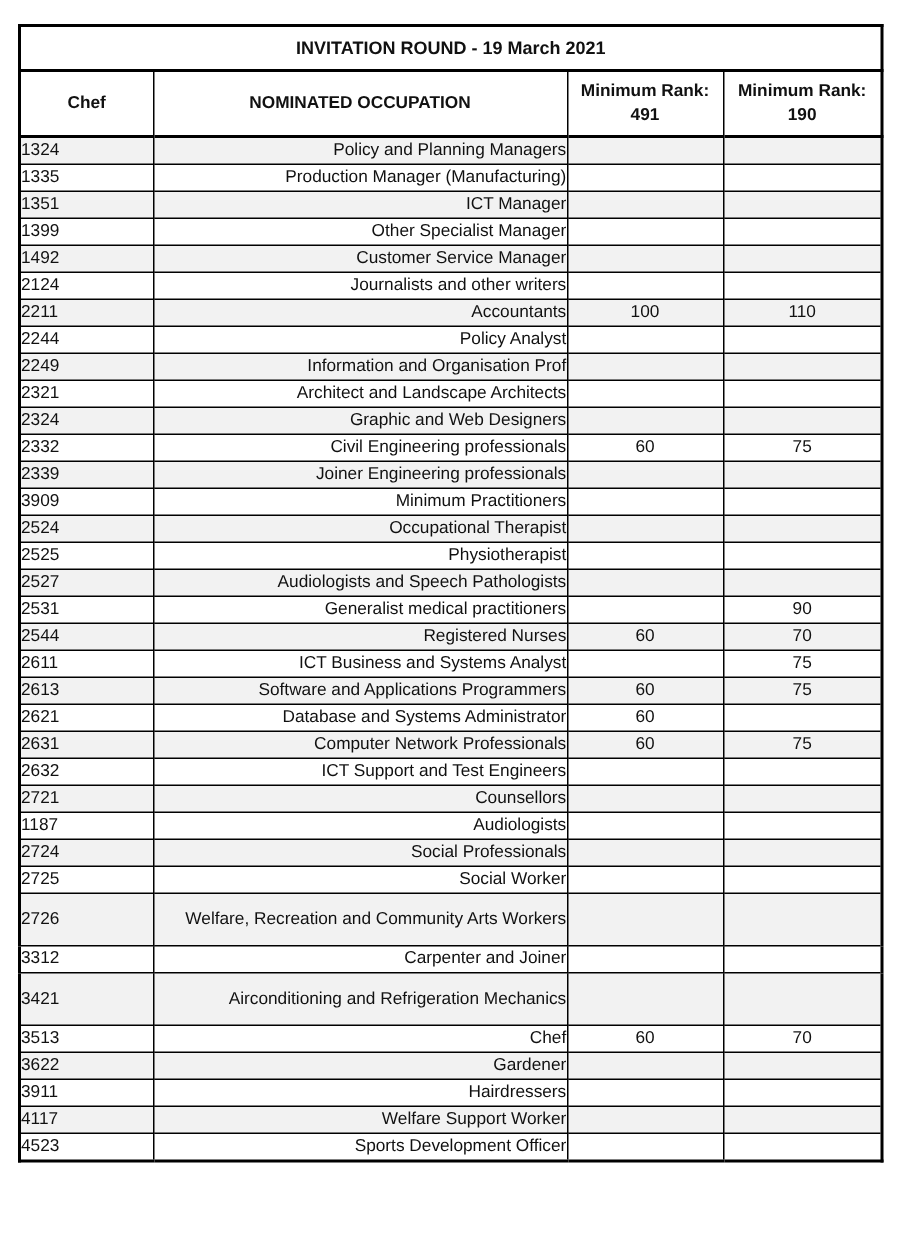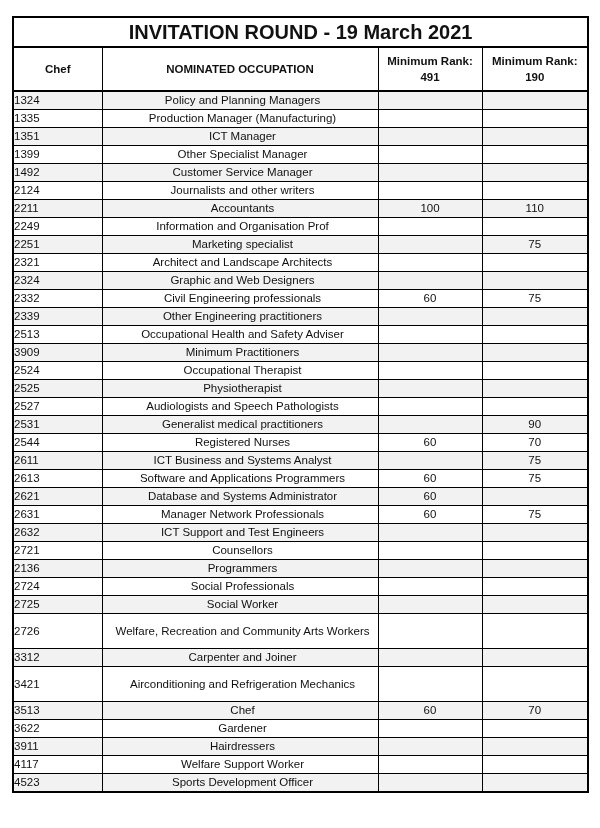--- a/index.html
+++ b/index.html
@@ -1,30 +1,30 @@
 <!DOCTYPE html>
 <html><head>
 <meta charset="utf-8">
 <style>
   html, body { margin: 0; padding: 0; background: #ffffff; }
   body { width: 600px; height: 828px; position: relative; overflow: hidden;
          font-family: "Liberation Sans", sans-serif; color: #111; }
   #sheet { position: absolute; left: 12px; top: 16px; width: 575px;
            border-collapse: collapse; table-layout: fixed; }
   #sheet td, #sheet th { border: 1px solid #000; padding: 0; font-size: 11.5px; }
-  #sheet .title-row th { height: 28px; font-size: 20px; font-weight: bold;
+  #sheet .title-row th { height: 28px; font-size: 12px; font-weight: bold;
            text-align: center; border: 2px solid #000; }
   #sheet .head-row th { height: 42px; font-size: 11.5px; font-weight: bold;
            text-align: center; border-bottom: 2px solid #000; line-height: 16px; }
   #sheet tbody td { height: 17px; line-height: 17px; }
   #sheet tbody tr:nth-child(odd) td { background: #f2f2f2; }
   #sheet tbody tr:nth-child(even) td { background: #ffffff; }
   #sheet tbody tr.tall td { height: 34px; line-height: 16px; }
   td.code { text-align: left; }
-  td.occ { text-align: center; padding-left: 5px !important; }
+  td.occ { text-align: right; padding-left: 5px !important; }
   td.r1, td.r2 { text-align: center; }
   #sheet { border: 2px solid #000; }
   col.c-code { width: 89px; }
   col.c-occ { width: 276px; }
   col.c-r1 { width: 104px; }
   col.c-r2 { width: 106px; }
   #sheet tbody tr:last-child td { border-bottom: 2px solid #000; }
   #sheet tr td:first-child, #sheet tr th:first-child { border-left: 2px solid #000; }
   #sheet tr td:last-child, #sheet tr th:last-child { border-right: 2px solid #000; }
 </style>
@@ -92,58 +92,52 @@
         <td class="r1"></td>
         <td class="r2"></td>
       </tr>
       <tr>
         <td class="code">2211</td>
         <td class="occ">Accountants</td>
         <td class="r1">100</td>
         <td class="r2">110</td>
       </tr>
       <tr>
+        <td class="code">2244</td>
+        <td class="occ">Policy Analyst</td>
+        <td class="r1"></td>
+        <td class="r2"></td>
+      </tr>
+      <tr>
         <td class="code">2249</td>
         <td class="occ">Information and Organisation Prof</td>
         <td class="r1"></td>
         <td class="r2"></td>
       </tr>
       <tr>
-        <td class="code">2251</td>
-        <td class="occ">Marketing specialist</td>
-        <td class="r1"></td>
-        <td class="r2">75</td>
-      </tr>
-      <tr>
         <td class="code">2321</td>
         <td class="occ">Architect and Landscape Architects</td>
         <td class="r1"></td>
         <td class="r2"></td>
       </tr>
       <tr>
         <td class="code">2324</td>
         <td class="occ">Graphic and Web Designers</td>
         <td class="r1"></td>
         <td class="r2"></td>
       </tr>
       <tr>
         <td class="code">2332</td>
         <td class="occ">Civil Engineering professionals</td>
         <td class="r1">60</td>
         <td class="r2">75</td>
       </tr>
       <tr>
         <td class="code">2339</td>
-        <td class="occ">Other Engineering practitioners</td>
-        <td class="r1"></td>
-        <td class="r2"></td>
-      </tr>
-      <tr>
-        <td class="code">2513</td>
-        <td class="occ">Occupational Health and Safety Adviser</td>
+        <td class="occ">Joiner Engineering professionals</td>
         <td class="r1"></td>
         <td class="r2"></td>
       </tr>
       <tr>
         <td class="code">3909</td>
         <td class="occ">Minimum Practitioners</td>
         <td class="r1"></td>
         <td class="r2"></td>
       </tr>
       <tr>
@@ -189,39 +183,39 @@
         <td class="r2">75</td>
       </tr>
       <tr>
         <td class="code">2621</td>
         <td class="occ">Database and Systems Administrator</td>
         <td class="r1">60</td>
         <td class="r2"></td>
       </tr>
       <tr>
         <td class="code">2631</td>
-        <td class="occ">Manager Network Professionals</td>
+        <td class="occ">Computer Network Professionals</td>
         <td class="r1">60</td>
         <td class="r2">75</td>
       </tr>
       <tr>
         <td class="code">2632</td>
         <td class="occ">ICT Support and Test Engineers</td>
         <td class="r1"></td>
         <td class="r2"></td>
       </tr>
       <tr>
         <td class="code">2721</td>
         <td class="occ">Counsellors</td>
         <td class="r1"></td>
         <td class="r2"></td>
       </tr>
       <tr>
-        <td class="code">2136</td>
-        <td class="occ">Programmers</td>
+        <td class="code">1187</td>
+        <td class="occ">Audiologists</td>
         <td class="r1"></td>
         <td class="r2"></td>
       </tr>
       <tr>
         <td class="code">2724</td>
         <td class="occ">Social Professionals</td>
         <td class="r1"></td>
         <td class="r2"></td>
       </tr>
       <tr>

